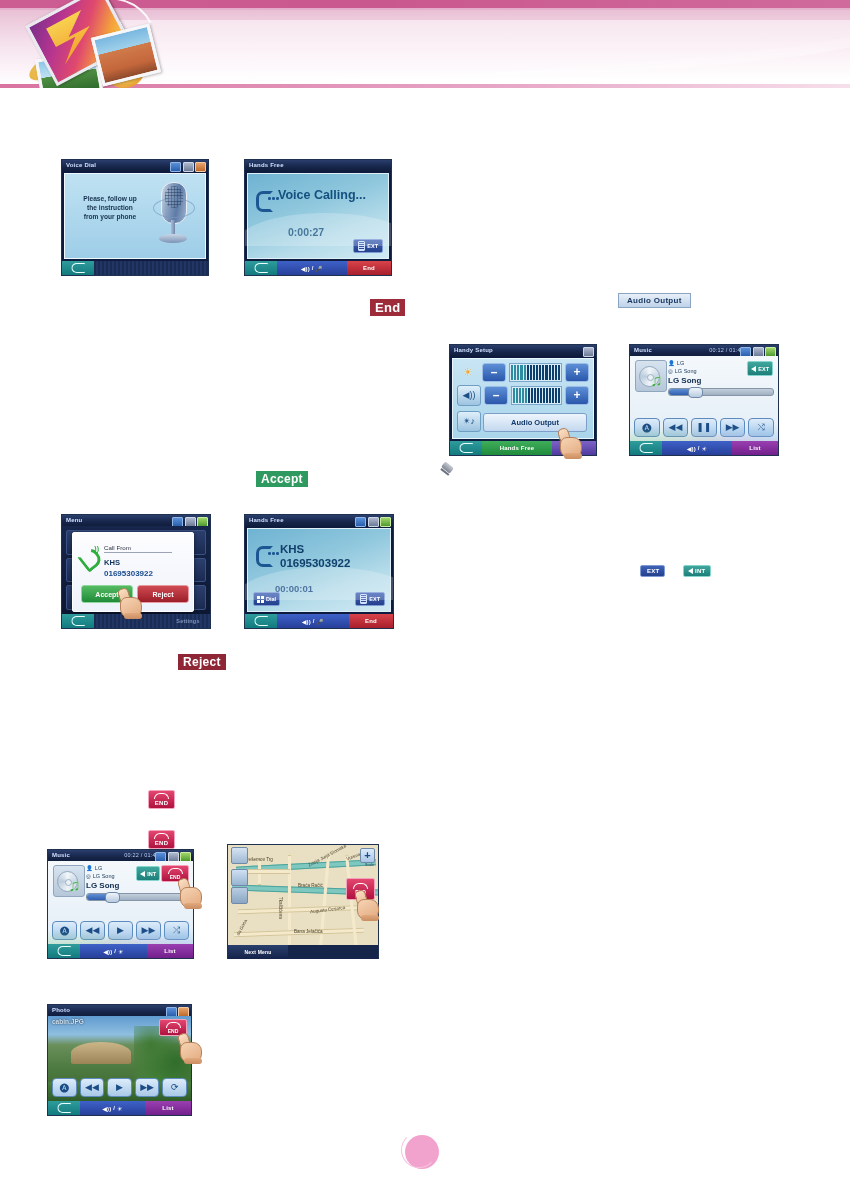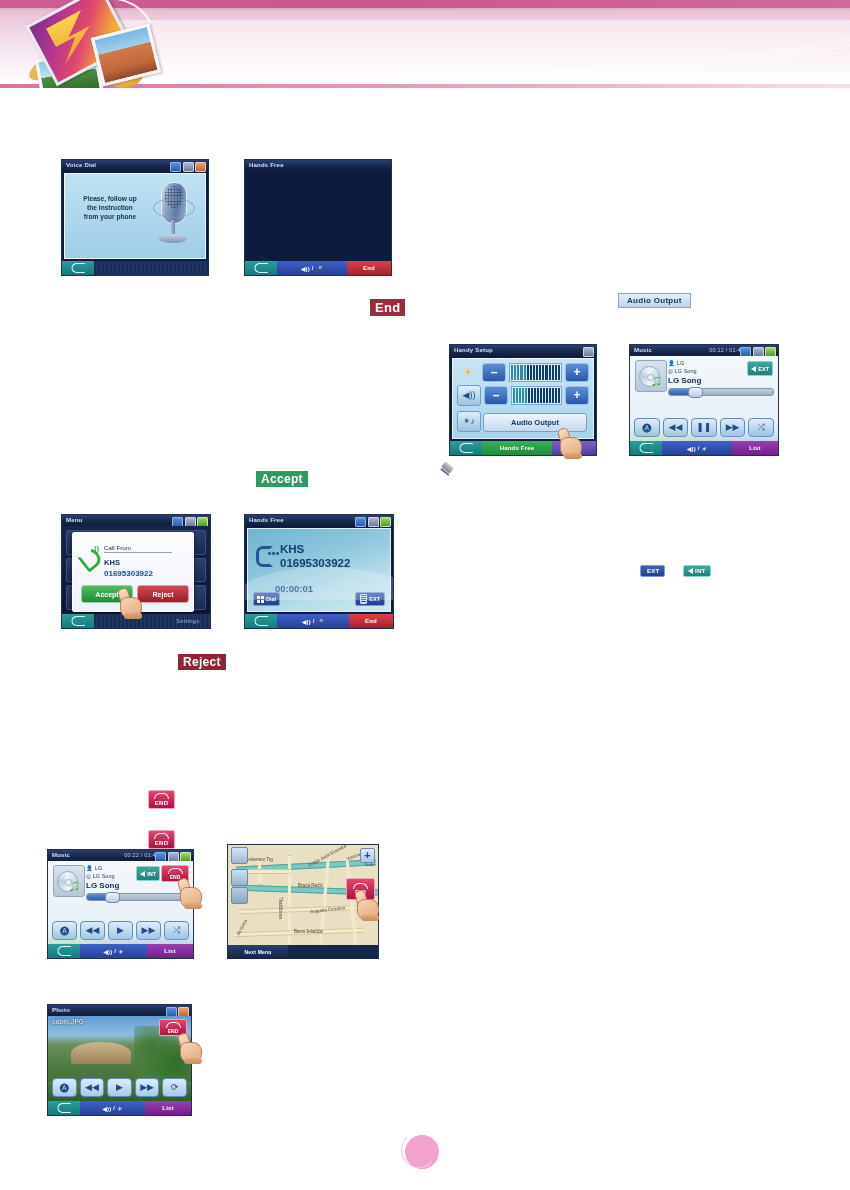--- a/index.html
+++ b/index.html
@@ -330,20 +330,36 @@
         <span class="backico"></span>
       </div>
     <div class="bb stripe"></div>
   </div>
 </div>
 
 <div class="dev" style="left:245px;top:160px;width:146px;height:115px;">
   <div class="ttl">
     <span>Hands Free</span>
   </div>
+  <div class="body">
+    <div class="hfbg">
+      <div class="phoneico">
+        <div class="hs"></div>
+          <div class="d" style="left:12px"></div>
+          <div class="d" style="left:16px"></div>
+          <div class="d" style="left:20px"></div>
+      </div>
+      <div class="vcall">Voice Calling...</div>
+      <div class="vtimer">0:00:27</div>
+      <div class="extbtn">
+        <span class="ph"></span>
+        <span>EXT</span>
+      </div>
+    </div>
+  </div>
   <div class="botbar">
     <div class="bb back">
         <span class="backico"></span>
       </div>
     <div class="bb blue">
       <span>◀))</span>&nbsp;/&nbsp;<span>🎤</span>
     </div>
     <div class="bb red">End</div>
   </div>
 </div>

